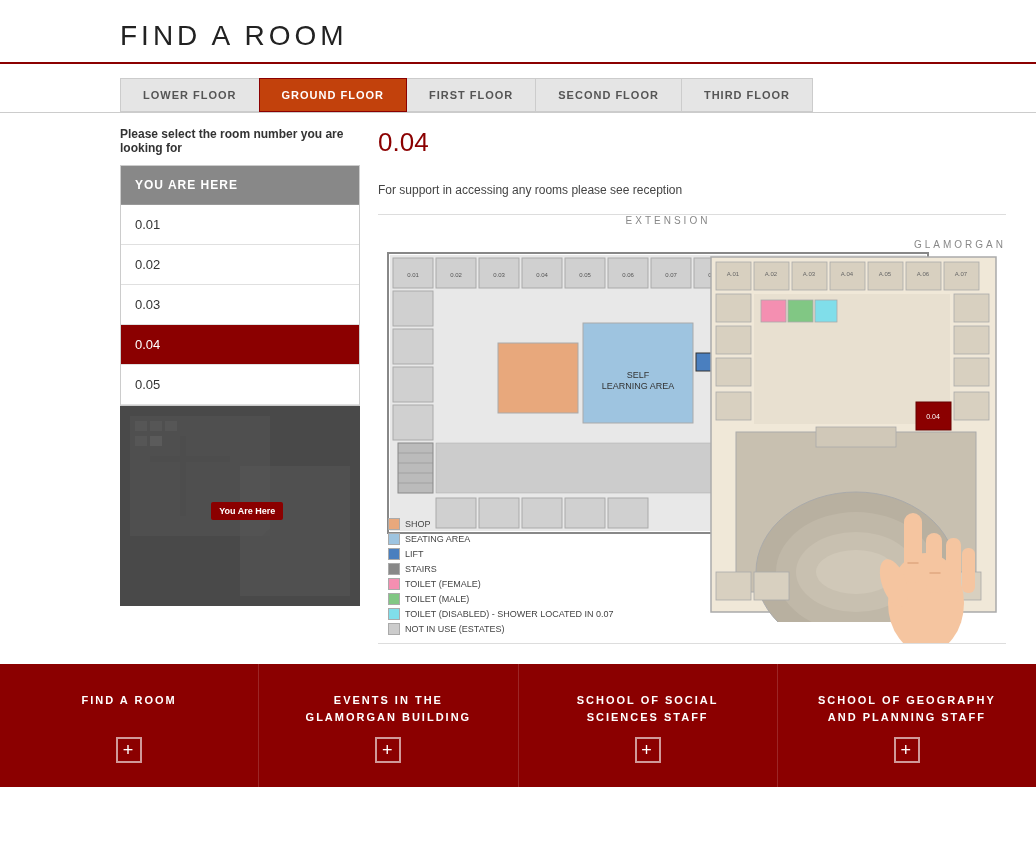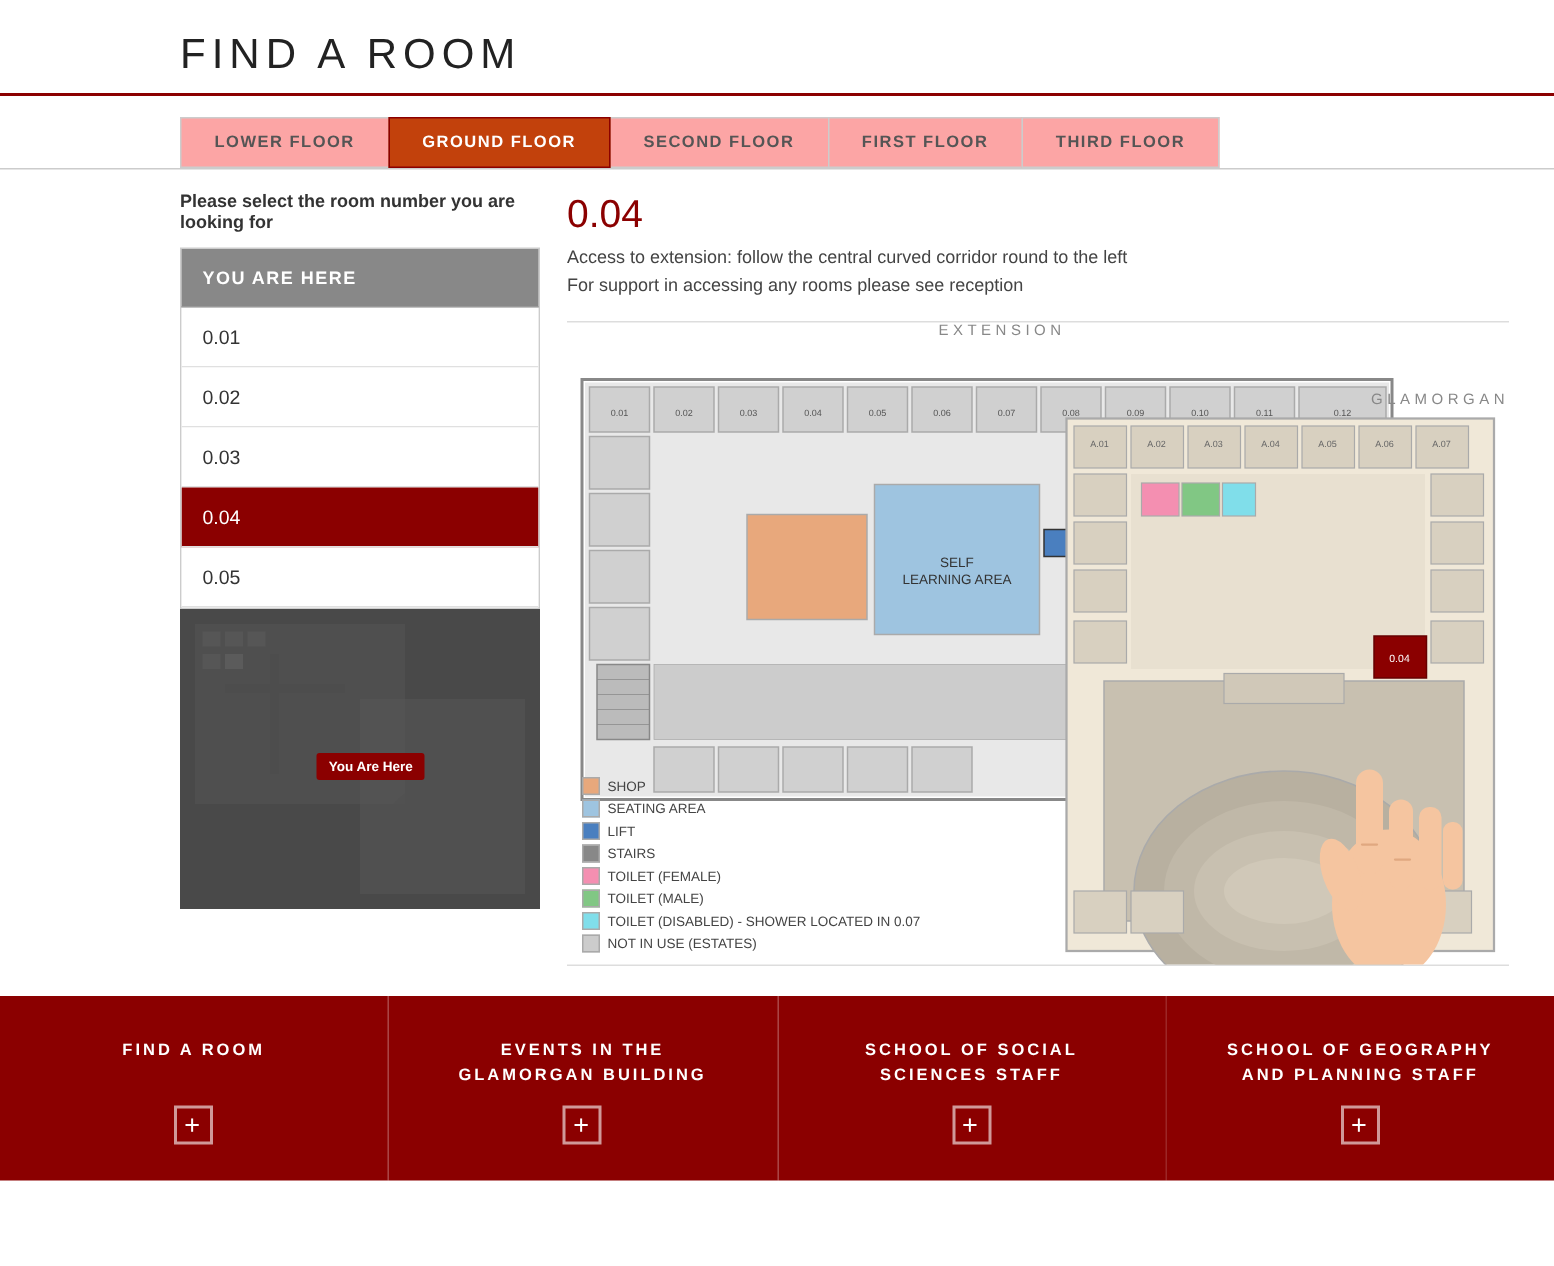--- a/index.html
+++ b/index.html
@@ -33,21 +33,21 @@
       border-bottom: 1px solid #ccc;
       gap: 0;
     }
     .floor-tab {
       padding: 10px 22px;
       font-size: 11px;
       letter-spacing: 1px;
       text-transform: uppercase;
       cursor: pointer;
       border: 1px solid #ccc;
-      background: #fca5a5;
+      background: #e5e5e5;
       color: #555;
       margin-right: -1px;
       font-weight: 600;
     }
     .floor-tab.active {
       background: #c2410c;
       color: #fff;
       border-color: #8b0000;
       z-index: 1;
     }
@@ -259,22 +259,22 @@
 </head>
 <body>
 
 <div class="page-header">
   <h1 class="page-title">FIND A ROOM</h1>
 </div>
 
 <div class="floor-tabs">
   <button class="floor-tab">LOWER FLOOR</button>
   <button class="floor-tab active">GROUND FLOOR</button>
+  <button class="floor-tab">FIRST FLOOR</button>
   <button class="floor-tab">SECOND FLOOR</button>
-  <button class="floor-tab">FIRST FLOOR</button>
   <button class="floor-tab">THIRD FLOOR</button>
 </div>
 
 <div class="main-content">
 
   <div class="left-panel">
     <p class="instruction-text">Please select the room number you are looking for</p>
 
     <div class="room-list-container">
       <div class="you-are-here">YOU ARE HERE</div>
@@ -308,21 +308,21 @@
         <rect x="30" y="30" width="12" height="10" fill="#ccc" opacity="0.8"></rect>
       </svg>
       <div class="mini-map-overlay"></div>
       <div class="you-are-here-badge">You Are Here</div>
     </div>
   </div>
 
   <div class="right-panel">
     <div class="room-number">0.04</div>
     <div class="room-description">
-      <span>Access to extension: follow the central curved corridor round to the left</span><br>
+      <br>
       <span>For support in accessing any rooms please see reception</span>
     </div>
 
     <div class="floorplan-container">
 
       <div style="position:absolute;top:0;left:0;width:580px;">
         <div class="ext-label">EXTENSION</div>
         <svg width="560" height="300" viewBox="0 0 560 300" xmlns="http://www.w3.org/2000/svg">
 
           <rect x="10" y="10" width="540" height="280" fill="none" stroke="#888" stroke-width="2"></rect>
@@ -388,21 +388,21 @@
           <text x="250" y="34" font-size="6" fill="#555" text-anchor="middle">0.06</text>
           <text x="293" y="34" font-size="6" fill="#555" text-anchor="middle">0.07</text>
           <text x="336" y="34" font-size="6" fill="#555" text-anchor="middle">0.08</text>
           <text x="379" y="34" font-size="6" fill="#555" text-anchor="middle">0.09</text>
           <text x="422" y="34" font-size="6" fill="#555" text-anchor="middle">0.10</text>
           <text x="465" y="34" font-size="6" fill="#555" text-anchor="middle">0.11</text>
           <text x="517" y="34" font-size="6" fill="#555" text-anchor="middle">0.12</text>
         </svg>
       </div>
 
-      <div style="position:absolute;top:46px;right:-10px;width:310px;">
+      <div style="position:absolute;top:24px;right:-10px;width:310px;">
         <div class="glamorgan-label">GLAMORGAN</div>
         <svg width="300" height="370" viewBox="0 0 300 370" xmlns="http://www.w3.org/2000/svg">
 
           <rect x="5" y="5" width="285" height="355" fill="#f0e8d8" stroke="#aaa" stroke-width="1.5"></rect>
 
           <rect x="10" y="10" width="35" height="28" fill="#d8d0c0" stroke="#aaa" stroke-width="0.8"></rect>
           <rect x="48" y="10" width="35" height="28" fill="#d8d0c0" stroke="#aaa" stroke-width="0.8"></rect>
           <rect x="86" y="10" width="35" height="28" fill="#d8d0c0" stroke="#aaa" stroke-width="0.8"></rect>
           <rect x="124" y="10" width="35" height="28" fill="#d8d0c0" stroke="#aaa" stroke-width="0.8"></rect>
           <rect x="162" y="10" width="35" height="28" fill="#d8d0c0" stroke="#aaa" stroke-width="0.8"></rect>

